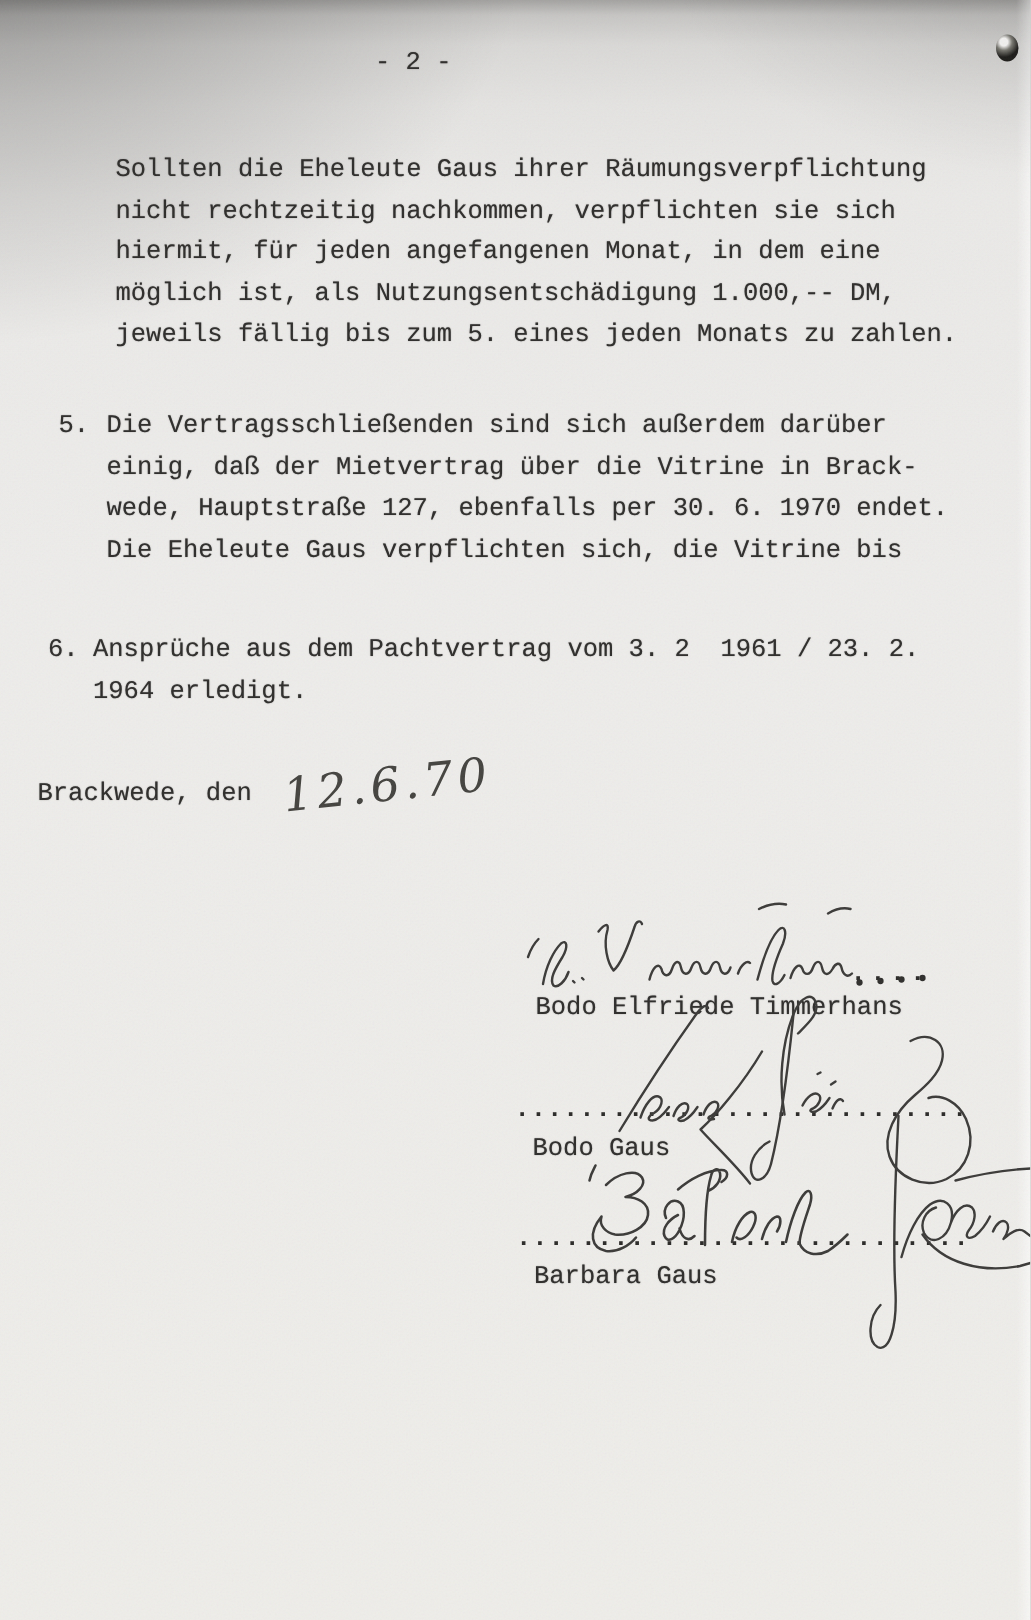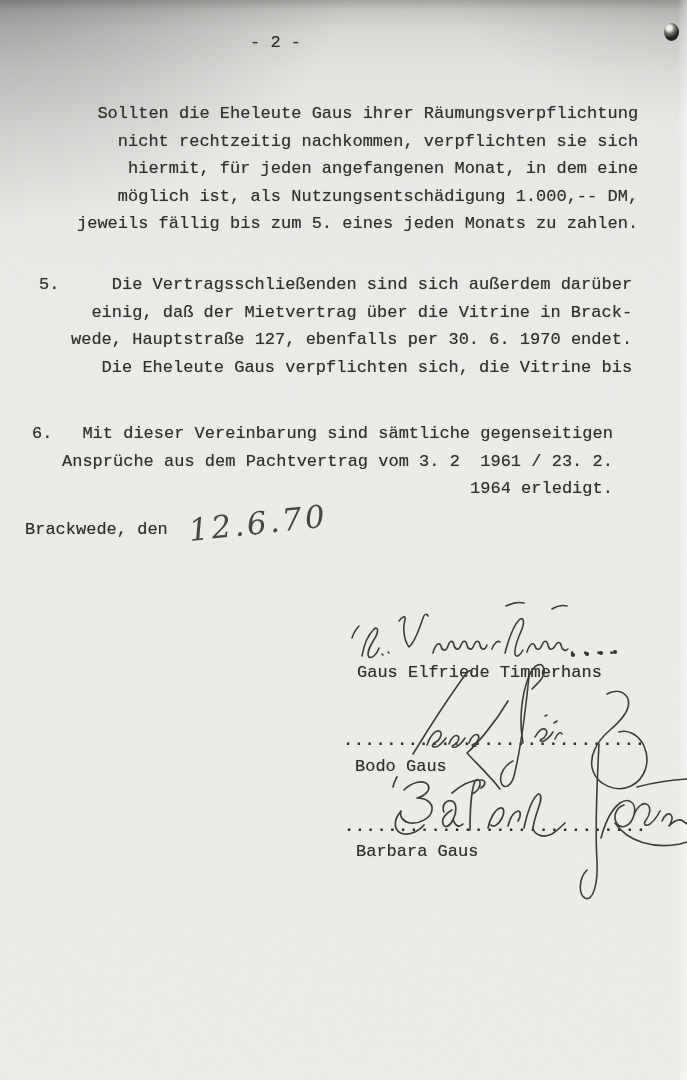--- a/index.html
+++ b/index.html
@@ -9,21 +9,21 @@
     color:#2e2d2b;
     background:
       radial-gradient(120% 55% at -4% -4%, rgba(0,0,0,0.30), rgba(0,0,0,0) 46%),
       radial-gradient(80% 30% at 104% -4%, rgba(0,0,0,0.14), rgba(0,0,0,0) 50%),
       linear-gradient(90deg, rgba(0,0,0,0) 98.6%, rgba(255,255,255,0.55) 100%),
       linear-gradient(180deg,#a3a2a0 0px,#c6c5c3 10px,#d9d8d6 30px,#e4e3e1 70px,#eae9e7 130px,#edecea 380px,#eeede9 100%);
   }
   .typed{font-size:17px;line-height:27.5px;letter-spacing:0;
     text-shadow:0 0 0.8px rgba(43,42,40,0.55);}
   .tline{white-space:pre;}
-  .para{position:absolute;text-align:right;}
+  .para{position:absolute;}
   .num{position:absolute;top:0;}
   .pageno{position:absolute;left:250px;top:29px;}
   .dots{position:absolute;font-size:17px;line-height:17px;font-weight:bold;
     color:#2b2a28;letter-spacing:0.6px;white-space:pre;}
   .siglabel{position:absolute;font-size:17px;line-height:20px;
     text-shadow:0 0 0.8px rgba(43,42,40,0.55);white-space:pre;}
   .inkline{position:absolute;left:0;top:0;pointer-events:none;}
   .hole{position:absolute;left:664px;top:23px;width:15px;height:18px;border-radius:50%;
     background:radial-gradient(circle at 35% 28%, #f0efee 0 16%, #77766f 34%, #1d1c1a 62%);}
   .grain{position:absolute;left:0;top:0;pointer-events:none;}
@@ -48,34 +48,33 @@
   <div class="para typed" style="left:71px;top:271px;">
     <span class="num" style="left:-32px;">5.</span>
     <div class="tline">Die Vertragsschließenden sind sich außerdem darüber</div>
     <div class="tline">einig, daß der Mietvertrag über die Vitrine in Brack-</div>
     <div class="tline">wede, Hauptstraße 127, ebenfalls per 30. 6. 1970 endet.</div>
     <div class="tline">Die Eheleute Gaus verpflichten sich, die Vitrine bis</div>
   </div>
 
   <div class="para typed" style="left:62px;top:420px;">
     <span class="num" style="left:-30px;">6.</span>
-    <div class="tline">Mit dieser Vereinbarung sind sämtliche gegenseitigen</div>
     <div class="tline">Ansprüche aus dem Pachtvertrag vom 3. 2  1961 / 23. 2.</div>
     <div class="tline">1964 erledigt.</div>
   </div>
 
   <div class="para typed" style="left:25px;top:516px;">
     <span class="tline">Brackwede, den</span>
   </div>
 
   <div class="dots" style="left:567px;top:641px;letter-spacing:3px;">....</div>
   <div class="dots" style="left:343px;top:732px;">............................</div>
   <div class="dots" style="left:344px;top:818px;">............................</div>
 
-  <div class="siglabel" style="left:357px;top:663px;">Gaus Elfriede Timmerhans</div>
+  <div class="siglabel" style="left:357px;top:663px;">Bodo Elfriede Timmerhans</div>
   <div class="siglabel" style="left:355px;top:757px;font-family:Liberation Mono, monospace;">Bodo Gaus</div>
   <div class="siglabel" style="left:356px;top:842px;">Barbara Gaus</div>
 
   <svg class="inkline" width="687" height="1080" viewBox="0 0 687 1080" fill="none" stroke="#3b3a38" stroke-width="1.6" stroke-linecap="round" stroke-linejoin="round">
 
     <text x="190" y="541" font-family="DejaVu Serif, serif" font-style="italic" font-size="31" fill="#44433f" stroke="none" letter-spacing="3" transform="rotate(-6 190 541)">12.6.70</text>
 
     <g aria-label="E. Timmerhans">
       <path d="M352,638 C354,632 357,628 359,626"></path>
       <path d="M362,656 C364,644 369,634 374,629 C378,626 379,631 375,638 C370,646 366,653 369,657 C372,659 377,654 379,648 M382,654 l1,1 M388,652 l1,1"></path>

